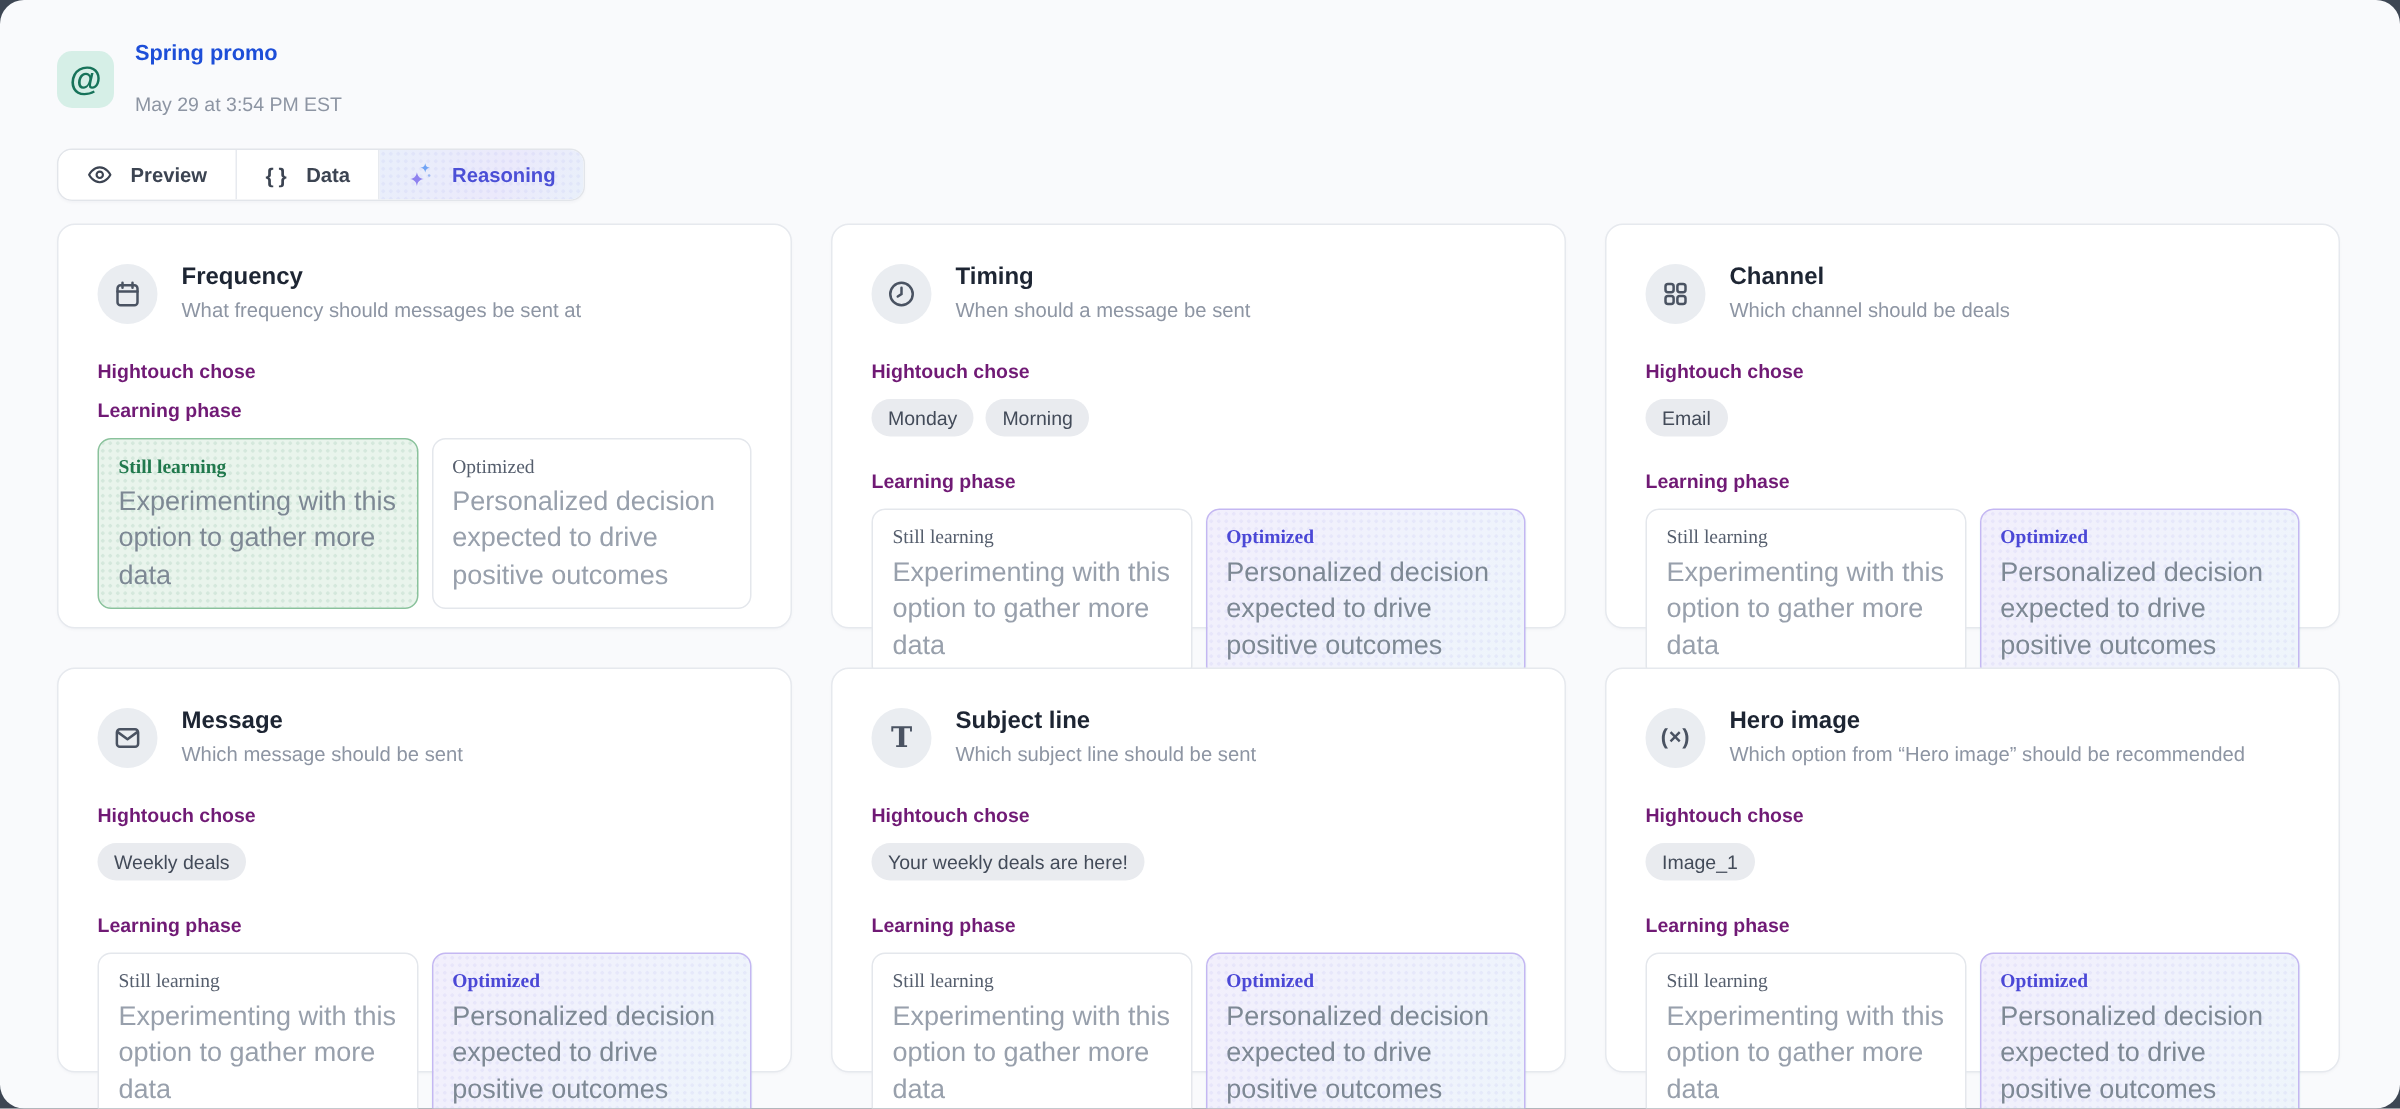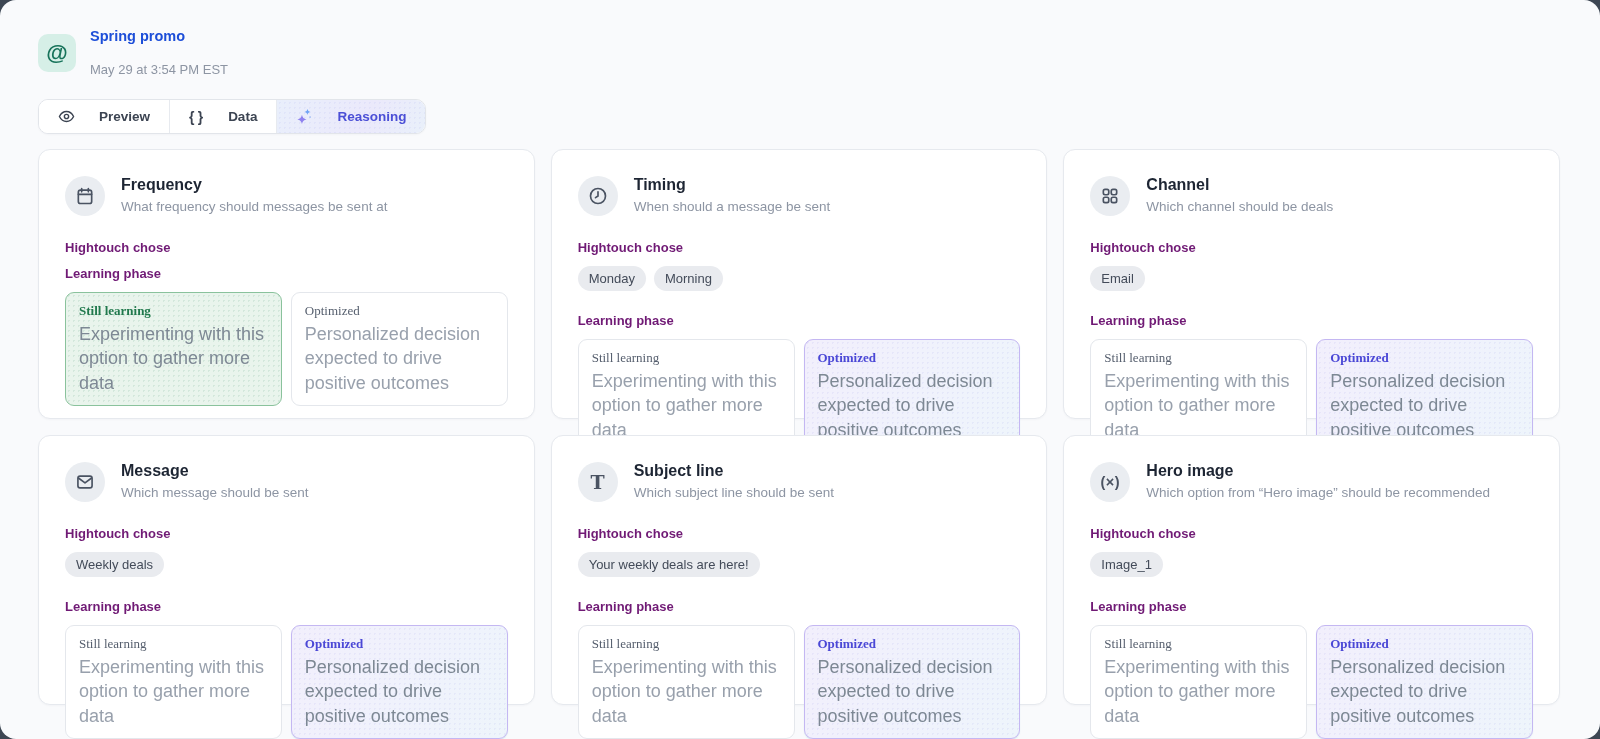--- a/index.html
+++ b/index.html
@@ -33,42 +33,42 @@
   .tabs {
     display: inline-flex;
     border: 1px solid #e2e5ea;
     border-radius: 10px;
     background: #ffffff;
     overflow: hidden;
     box-shadow: 0 1px 2px rgba(20,30,50,0.03);
     margin-bottom: 15px;
   }
   .tab {
-    display: flex; align-items: center; gap: 24px;
+    display: flex; align-items: center; gap: 12px;
     padding: 8px 19px;
     font-size: 13.5px; font-weight: 600; color: #3c4452;
     background: #fff; border: none; cursor: pointer;
     font-family: inherit;
   }
   .tab + .tab { border-left: 1px solid #e7eaef; }
   .tab.active {
     color: #4b4fd6;
     background:
       radial-gradient(rgba(100,110,230,0.07) 1px, transparent 1px),
       linear-gradient(115deg, #e9effb 0%, #ebe9fb 60%, #e9f0fa 100%);
     background-size: 5px 5px, 100% 100%;
   }
   .tab .ticon { display: flex; align-items: center; }
   .braces-glyph { font-weight: 700; font-size: 14px; letter-spacing: 1px; color: #3c4452; }
 
   
   .grid {
     display: grid;
     grid-template-columns: repeat(3, 1fr);
-    gap: 16px;
+    gap: 26px;
   }
   .card {
     background: #ffffff;
     border: 1px solid #e6e9ee;
     border-radius: 12px;
     padding: 26px;
     height: 270px;
     box-shadow: 0 1px 2px rgba(20,30,50,0.03);
   }
   .card-head { display: flex; gap: 16px; align-items: flex-start; margin-bottom: 24px; }

